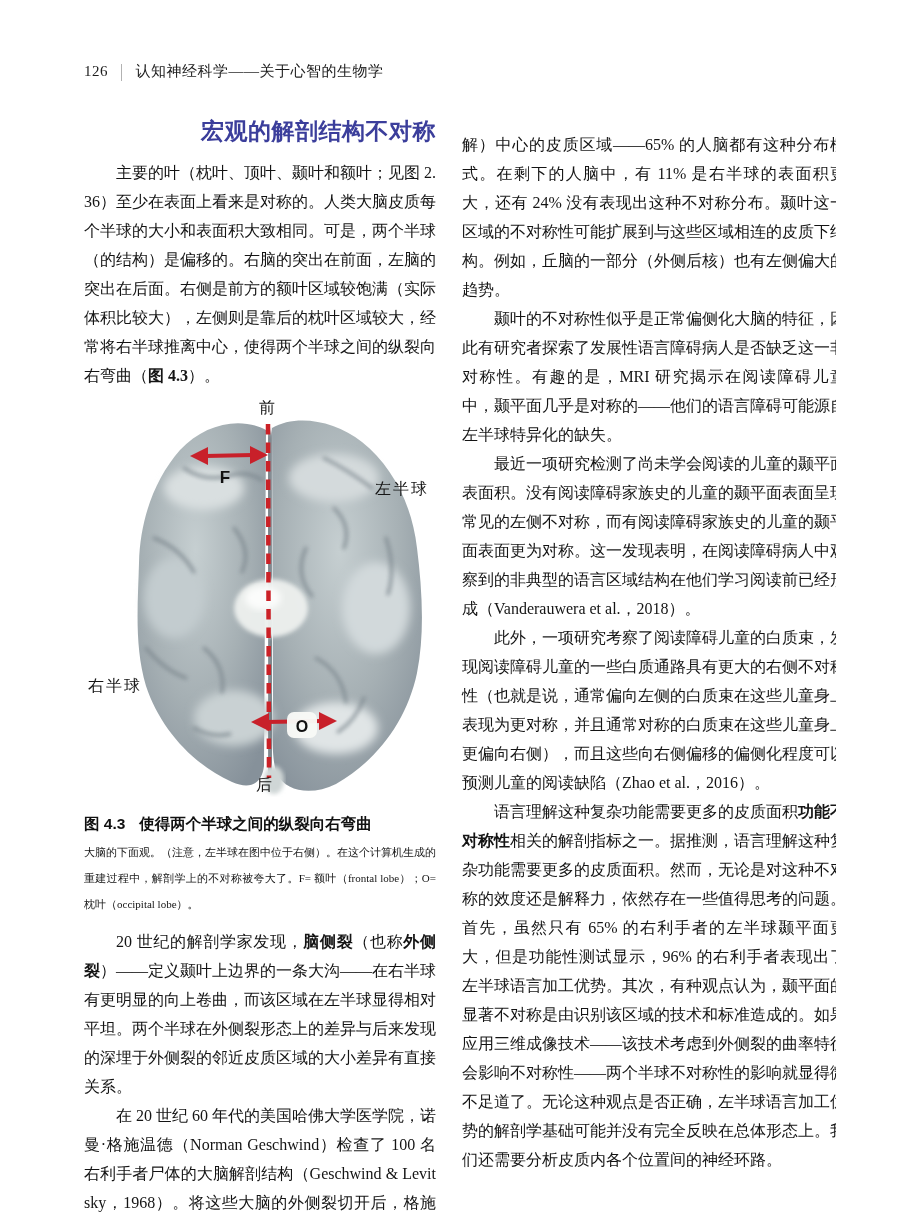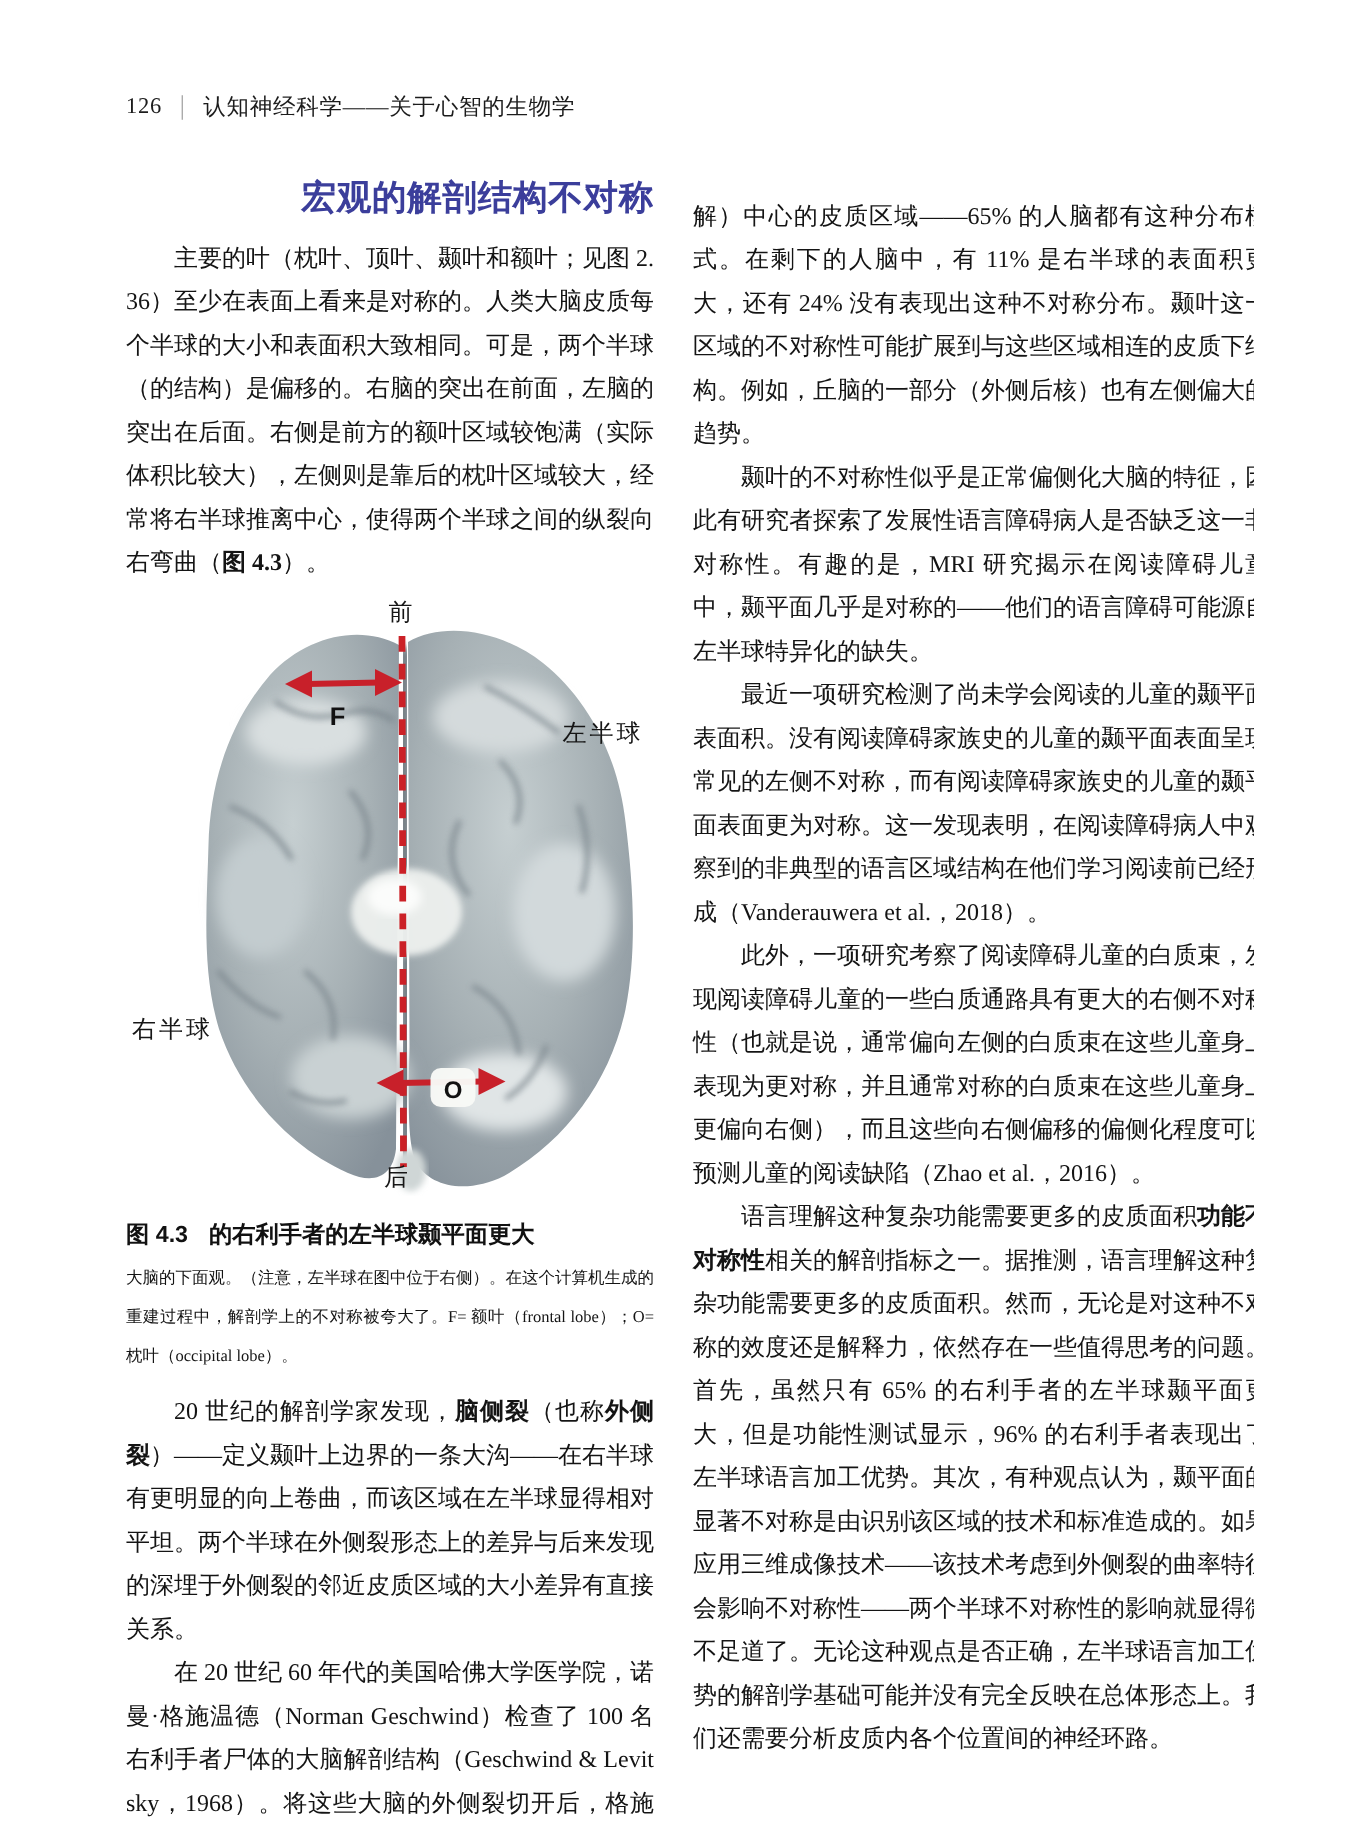--- a/index.html
+++ b/index.html
@@ -148,21 +148,21 @@
       </svg>
 
       <span class="fig-label lbl-front">前</span>
       <span class="fig-label lbl-back">后</span>
       <span class="fig-label lbl-left-hemi">左半球</span>
       <span class="fig-label lbl-right-hemi">右半球</span>
     </figure>
 
     <div class="caption">
       <div class="caption-head">
-        <span>图 4.3</span><span class="cap-title">的右利手者的左半球颞平面更大</span>
+        <span>图 4.3</span><span class="cap-title">使得两个半球之间的纵裂向右弯曲</span>
       </div>
       <div class="caption-body"><span>大脑的下面观。（注意，左半球在图中位于右侧）。在这个计算机生成的重建过程中，解剖学上的不对称被夸大了。F= 额叶（frontal lobe）；O= 枕叶（occipital lobe）。</span></div>
     </div>
 
     <p class="body-p indent p-after-caption"><span>20 世纪的解剖学家发现，</span><span class="run-bold">脑侧裂</span><span>（也称</span><span class="run-bold">外侧裂</span><span>）——定义颞叶上边界的一条大沟——在右半球有更明显的向上卷曲，而该区域在左半球显得相对平坦。两个半球在外侧裂形态上的差异与后来发现的深埋于外侧裂的邻近皮质区域的大小差异有直接关系。</span></p>
     <p class="body-p indent"><span>在 20 世纪 60 年代的美国哈佛大学医学院，诺曼·格施温德（Norman Geschwind）检查了 100 名右利手者尸体的大脑解剖结构（Geschwind &amp; Levitsky，1968）。将这些大脑的外侧裂切开后，格施温德测量了颞叶的表面积并发现</span></p>
   </div>
 
   <div class="col col-right">
     <p class="body-p">解）中心的皮质区域——65% 的人脑都有这种分布模式。在剩下的人脑中，有 11% 是右半球的表面积更大，还有 24% 没有表现出这种不对称分布。颞叶这一区域的不对称性可能扩展到与这些区域相连的皮质下结构。例如，丘脑的一部分（外侧后核）也有左侧偏大的趋势。</p>

